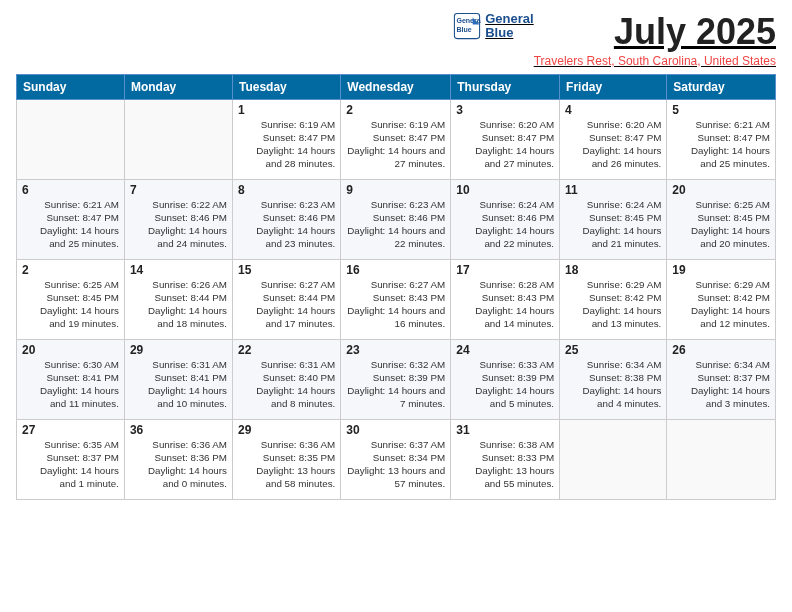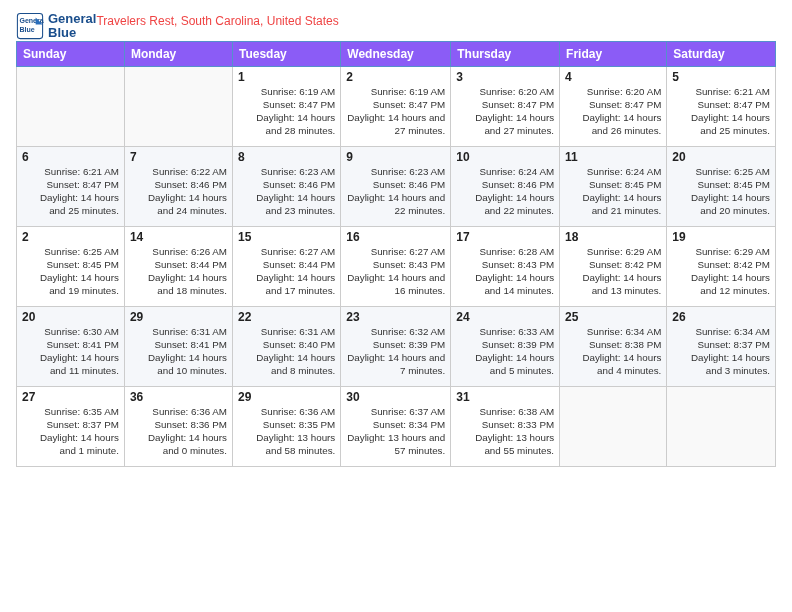--- a/index.html
+++ b/index.html
@@ -9,22 +9,24 @@
       width: 792px;
       height: 612px;
       overflow: hidden;
     }
     .page {
       width: 792px;
       padding: 12px 16px 10px 16px;
     }
     .header {
       display: flex;
-      justify-content: flex-start;
+      justify-content: flex-end;
       align-items: flex-start;
+      margin-bottom: 6px;
+      text-decoration: underline;
     }
     .logo {
       display: flex;
       align-items: center;
       gap: 4px;
     }
     .logo-text {
       font-size: 13px;
       font-weight: bold;
       color: #1a4e8c;
@@ -48,21 +50,21 @@
       color: #ef4444;
       margin-top: 2px;
     }
     .calendar {
       width: 100%;
       border-collapse: collapse;
       border: 1px solid #ccc;
       font-size: 10.5px;
     }
     .calendar thead tr th {
-      background-color: #8b5cf6;
+      background-color: #0369a1;
       color: #fff;
       text-align: left;
       padding: 5px 6px;
       font-size: 12px;
       font-weight: bold;
       border: 1px solid #5590cc;
     }
     .calendar tbody tr td {
       border: 1px solid #ccc;
       vertical-align: top;
@@ -103,20 +105,21 @@
         <text x="5" y="16" font-family="Arial" font-weight="bold" font-size="10" fill="#1a4e8c">General</text>
         <text x="5" y="28" font-family="Arial" font-weight="bold" font-size="10" fill="#1a4e8c">Blue</text>
         <polygon points="28,8 38,18 28,18" fill="#2a6ebb"></polygon>
       </svg>
       <div class="logo-text">
         <div>General</div>
         <div>Blue</div>
       </div>
     </div>
     <div class="title-block">
+      <div class="main-title">July 2025</div>
       <div class="subtitle">Travelers Rest, South Carolina, United States</div>
     </div>
   </div>
 
   <table class="calendar">
     <thead>
       <tr>
       <th>Sunday</th>
           <th>Monday</th>
           <th>Tuesday</th>

